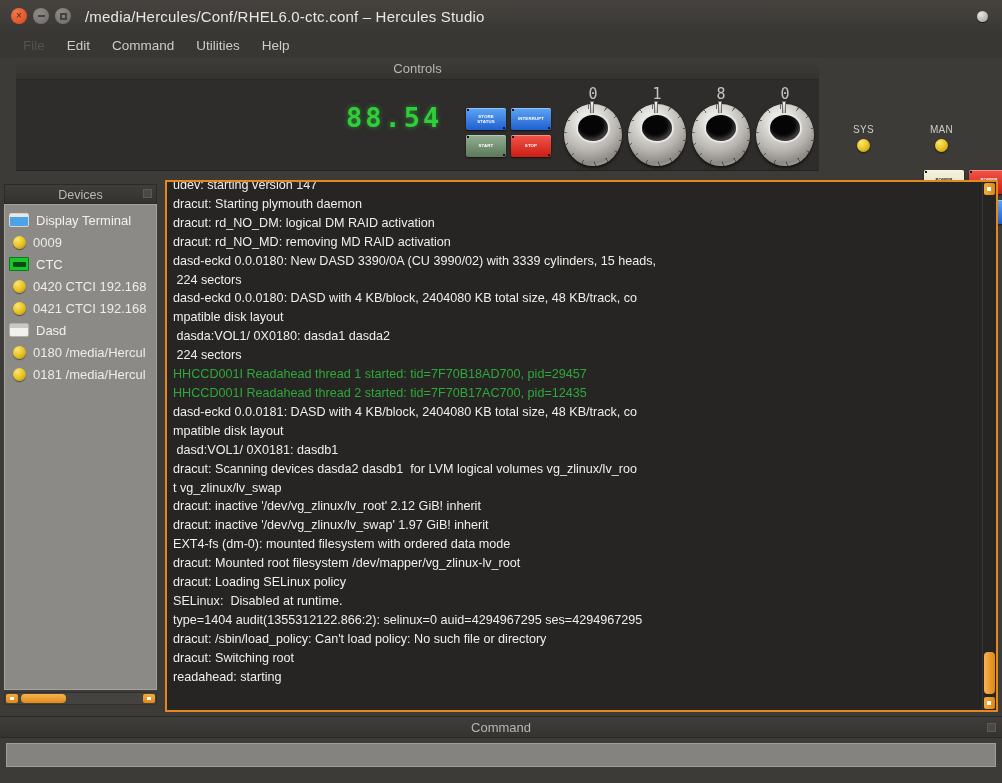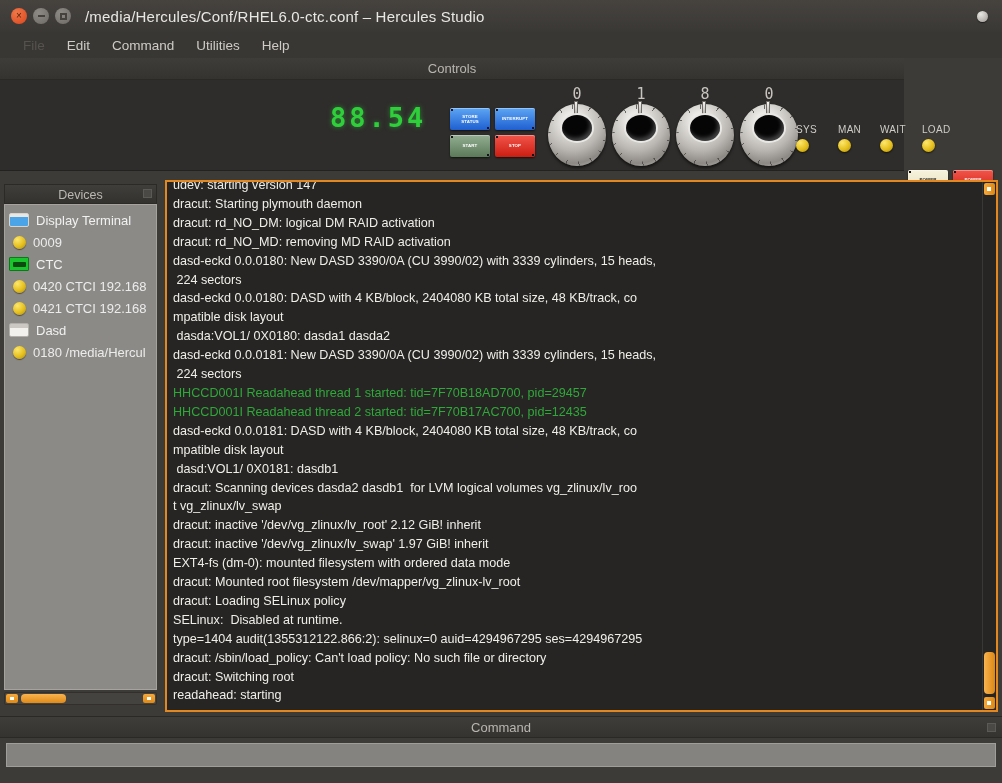--- a/index.html
+++ b/index.html
@@ -37,21 +37,21 @@
 
   
   .menubar {
     position: absolute; left: 0; top: 32px; width: 1002px; height: 26px;
     background: #393733; display: flex; align-items: center; padding-left: 12px;
   }
   .menu-item { color: #cfccc7; font-size: 13.5px; padding: 3px 11px; cursor: default; }
   .menu-item.disabled { color: #56534f; }
 
   
-  .controls-wrap { position: absolute; left: 0; top: 58px; width: 904px; height: 113px; }
+  .controls-wrap { position: absolute; left: 16px; top: 58px; width: 803px; height: 113px; }
   .panel-head {
     height: 22px; width: 100%;
     background: linear-gradient(to bottom, #3f3d39, #35332f);
     color: #b9b6b1; font-size: 13px; text-align: center; line-height: 22px;
     border-bottom: 1px solid #2b2926;
   }
   .controls-body {
     position: relative; height: 91px; width: 100%;
     background: #2e2d2b;
     border-bottom: 1px solid #232220;
@@ -107,21 +107,21 @@
     border: 1px solid #6d6a65;
   }
   .dial .ticks { position:absolute; inset:0; border-radius:50%;
      background:
       repeating-conic-gradient(from 0deg, rgba(60,60,60,.85) 0deg 2deg, rgba(0,0,0,0) 2deg 25deg);
      -webkit-mask: radial-gradient(circle, transparent 0 62%, #000 63% 100%);
              mask: radial-gradient(circle, transparent 0 62%, #000 63% 100%);
      opacity:.85; }
 
   .lamps { position: absolute; left: 796px; top: 44px; display: flex; gap: 11px; }
-  .lamp-col { width: 31px; display: flex; flex-direction: column; align-items: flex-start; }
+  .lamp-col { width: 31px; display: flex; flex-direction: column; align-items: center; margin-left: 36px; }
   .lamp-label { font-size: 10px; color: #cfccc7; letter-spacing:.3px; margin-bottom: 4px; }
   .lamp {
     width: 13px; height: 13px; border-radius: 50%;
     background: radial-gradient(circle at 34% 28%, #fde76c 0%, #e5bf1d 55%, #a98b0d 100%);
     box-shadow: 0 1px 2px rgba(0,0,0,.6);
   }
   .pwr-grid { position: absolute; left: 908px; top: 90px; display: grid;
               grid-template-columns: 40px 40px; grid-template-rows: 24px 24px;
               gap: 6px 5px; }
 
@@ -328,20 +328,24 @@
         <span class="txt">0421 CTCI 192.168</span>
       </div>
       <div class="dev-row group">
         <span class="ic-dasd"></span>
         <span class="txt">Dasd</span>
       </div>
       <div class="dev-row">
         <span class="ic-dot"></span>
         <span class="txt">0180 /media/Hercul</span>
       </div>
+      <div class="dev-row">
+        <span class="ic-dot"></span>
+        <span class="txt">0181 /media/Hercul</span>
+      </div>
     </div>
     <div class="sb-h">
       <div class="arrow l">
           <i></i>
         </div>
       <div class="thumb"></div>
       <div class="arrow r">
           <i></i>
         </div>
     </div>
@@ -351,21 +355,20 @@
     <div class="term-inner">
       <div class="tline">udev: starting version 147</div>
       <div class="tline">dracut: Starting plymouth daemon</div>
       <div class="tline">dracut: rd_NO_DM: logical DM RAID activation</div>
       <div class="tline">dracut: rd_NO_MD: removing MD RAID activation</div>
       <div class="tline">dasd-eckd 0.0.0180: New DASD 3390/0A (CU 3990/02) with 3339 cylinders, 15 heads,</div>
       <div class="tline"> 224 sectors</div>
       <div class="tline">dasd-eckd 0.0.0180: DASD with 4 KB/block, 2404080 KB total size, 48 KB/track, co</div>
       <div class="tline">mpatible disk layout</div>
       <div class="tline"> dasda:VOL1/ 0X0180: dasda1 dasda2</div>
-      <div class="tline">dasd-eckd 0.0.0181: New DASD 3390/0A (CU 3990/02) with 3339 cylinders, 15 heads,</div>
       <div class="tline"> 224 sectors</div>
       <div class="tline green">HHCCD001I Readahead thread 1 started: tid=7F70B18AD700, pid=29457</div>
       <div class="tline green">HHCCD001I Readahead thread 2 started: tid=7F70B17AC700, pid=12435</div>
       <div class="tline">dasd-eckd 0.0.0181: DASD with 4 KB/block, 2404080 KB total size, 48 KB/track, co</div>
       <div class="tline">mpatible disk layout</div>
       <div class="tline"> dasd:VOL1/ 0X0181: dasdb1</div>
       <div class="tline">dracut: Scanning devices dasda2 dasdb1  for LVM logical volumes vg_zlinux/lv_roo</div>
       <div class="tline">t vg_zlinux/lv_swap</div>
       <div class="tline">dracut: inactive '/dev/vg_zlinux/lv_root' 2.12 GiB! inherit</div>
       <div class="tline">dracut: inactive '/dev/vg_zlinux/lv_swap' 1.97 GiB! inherit</div>

